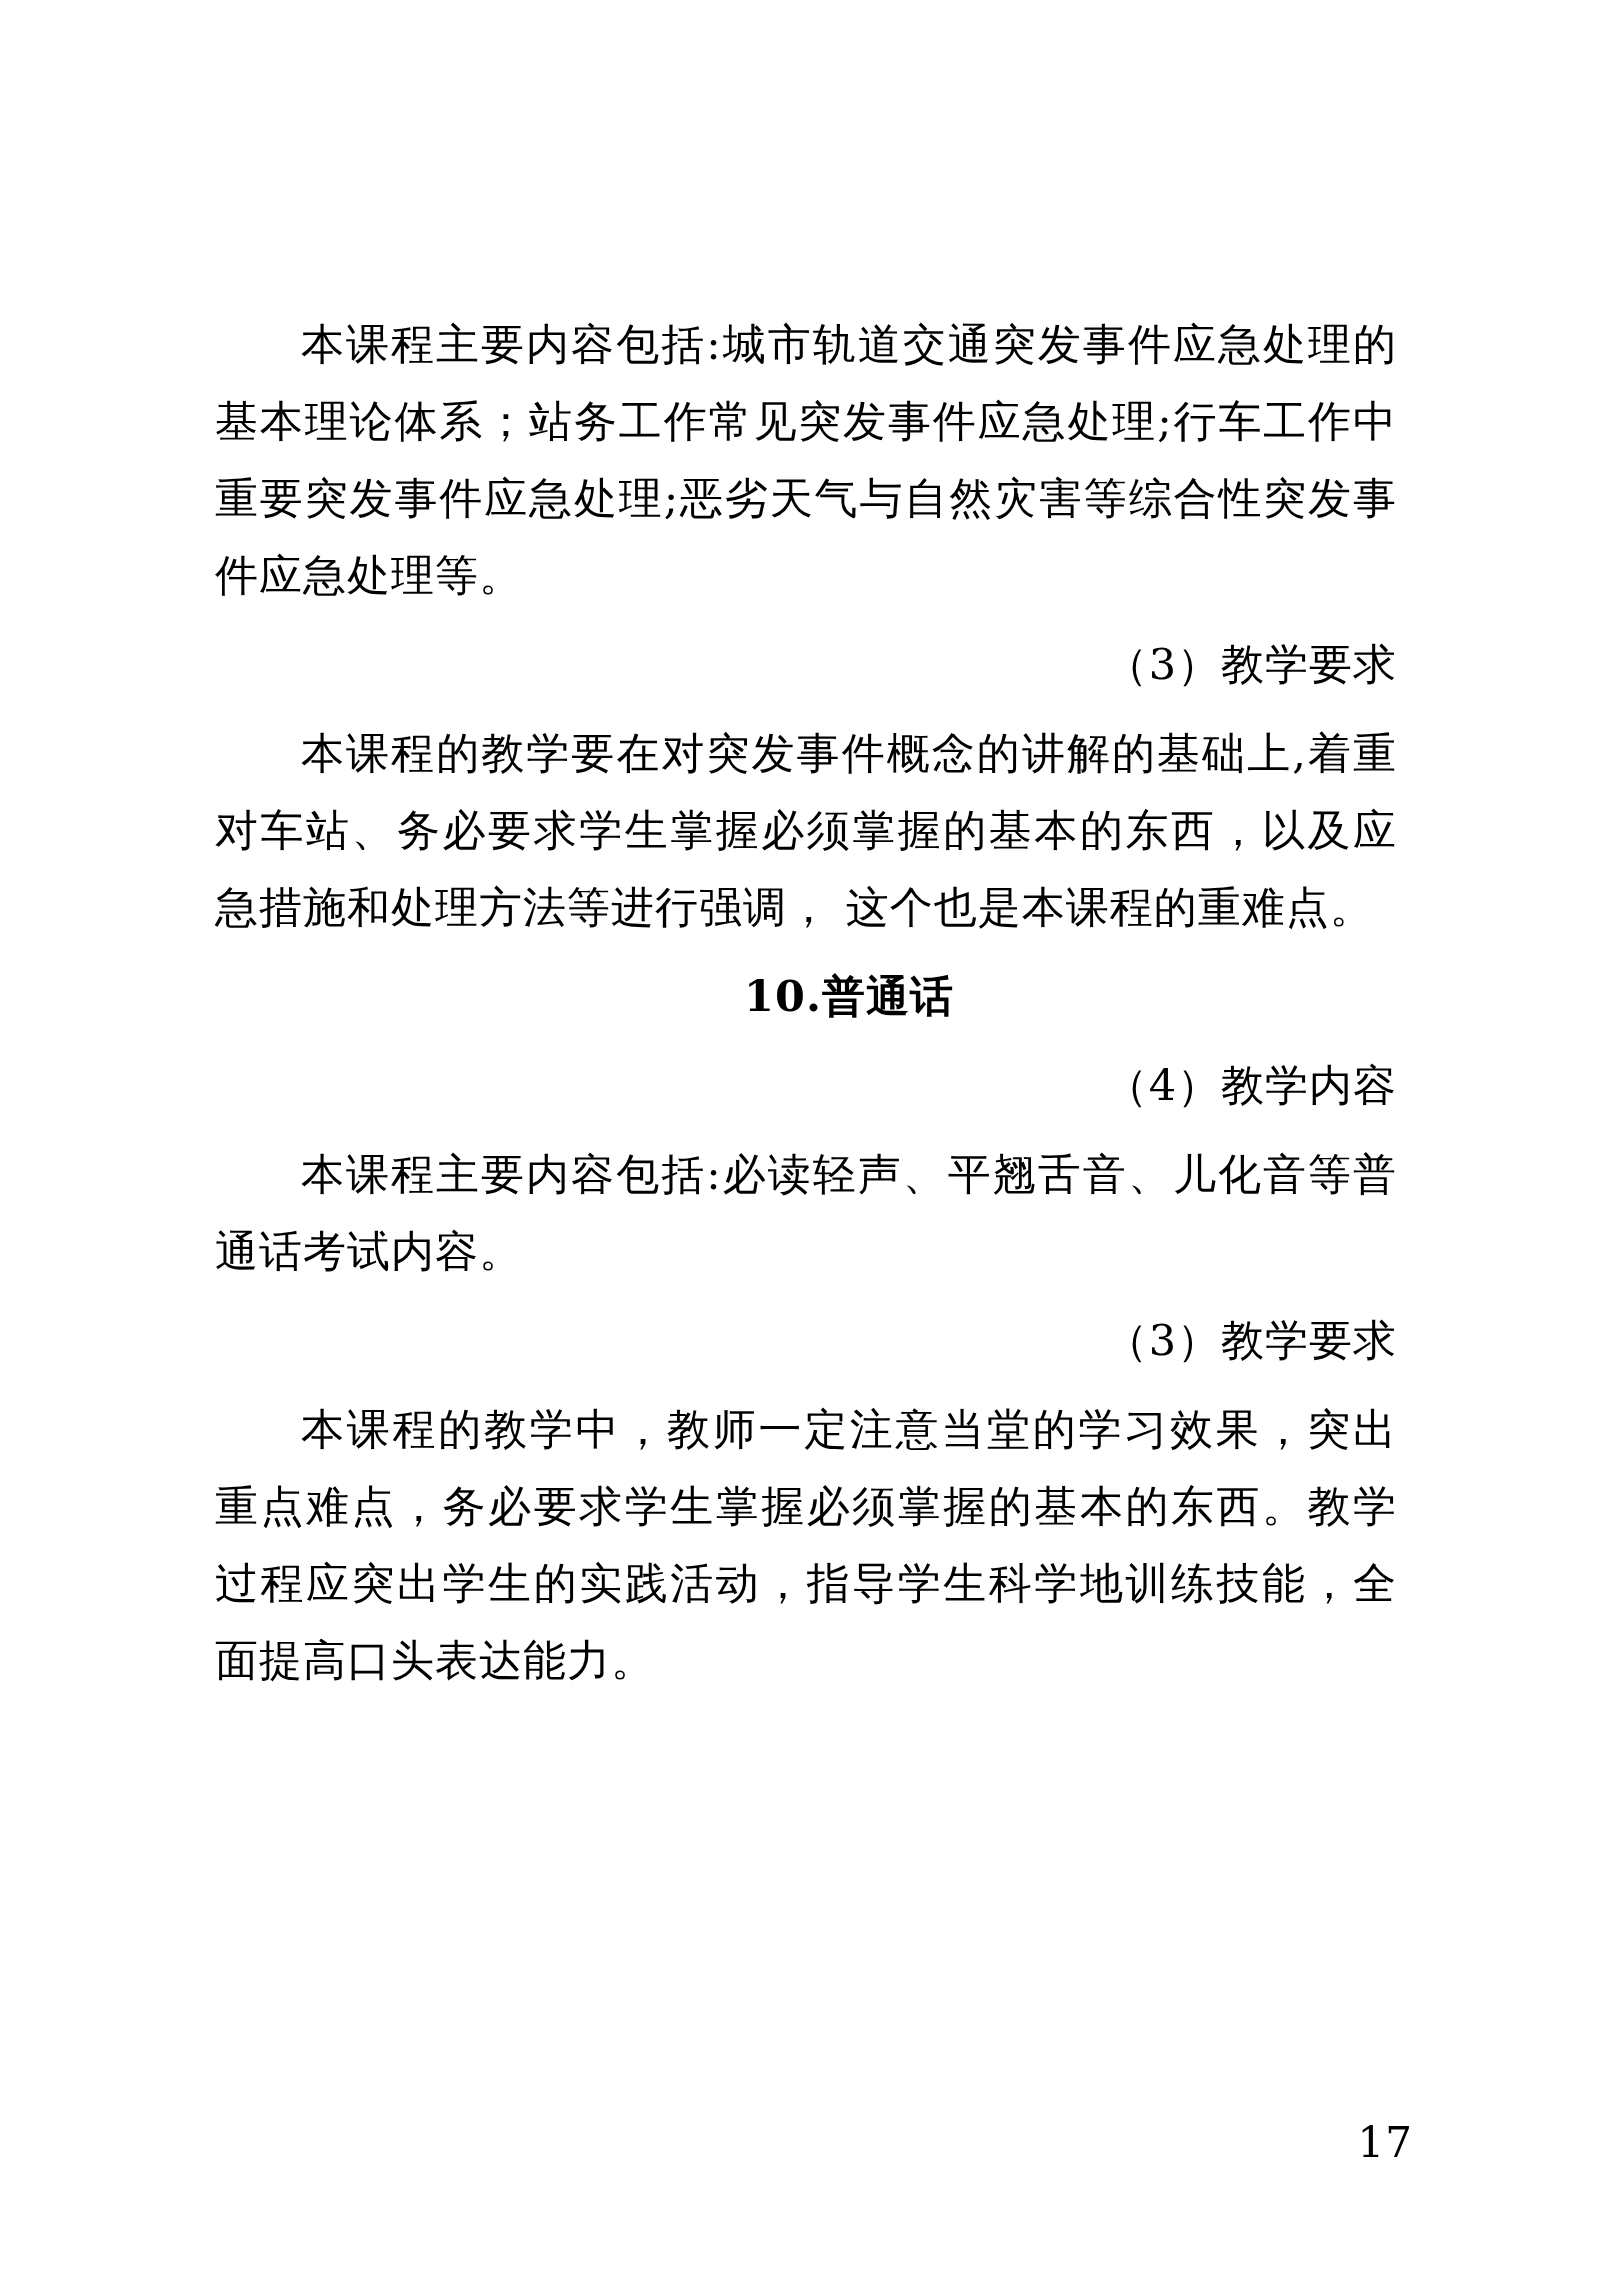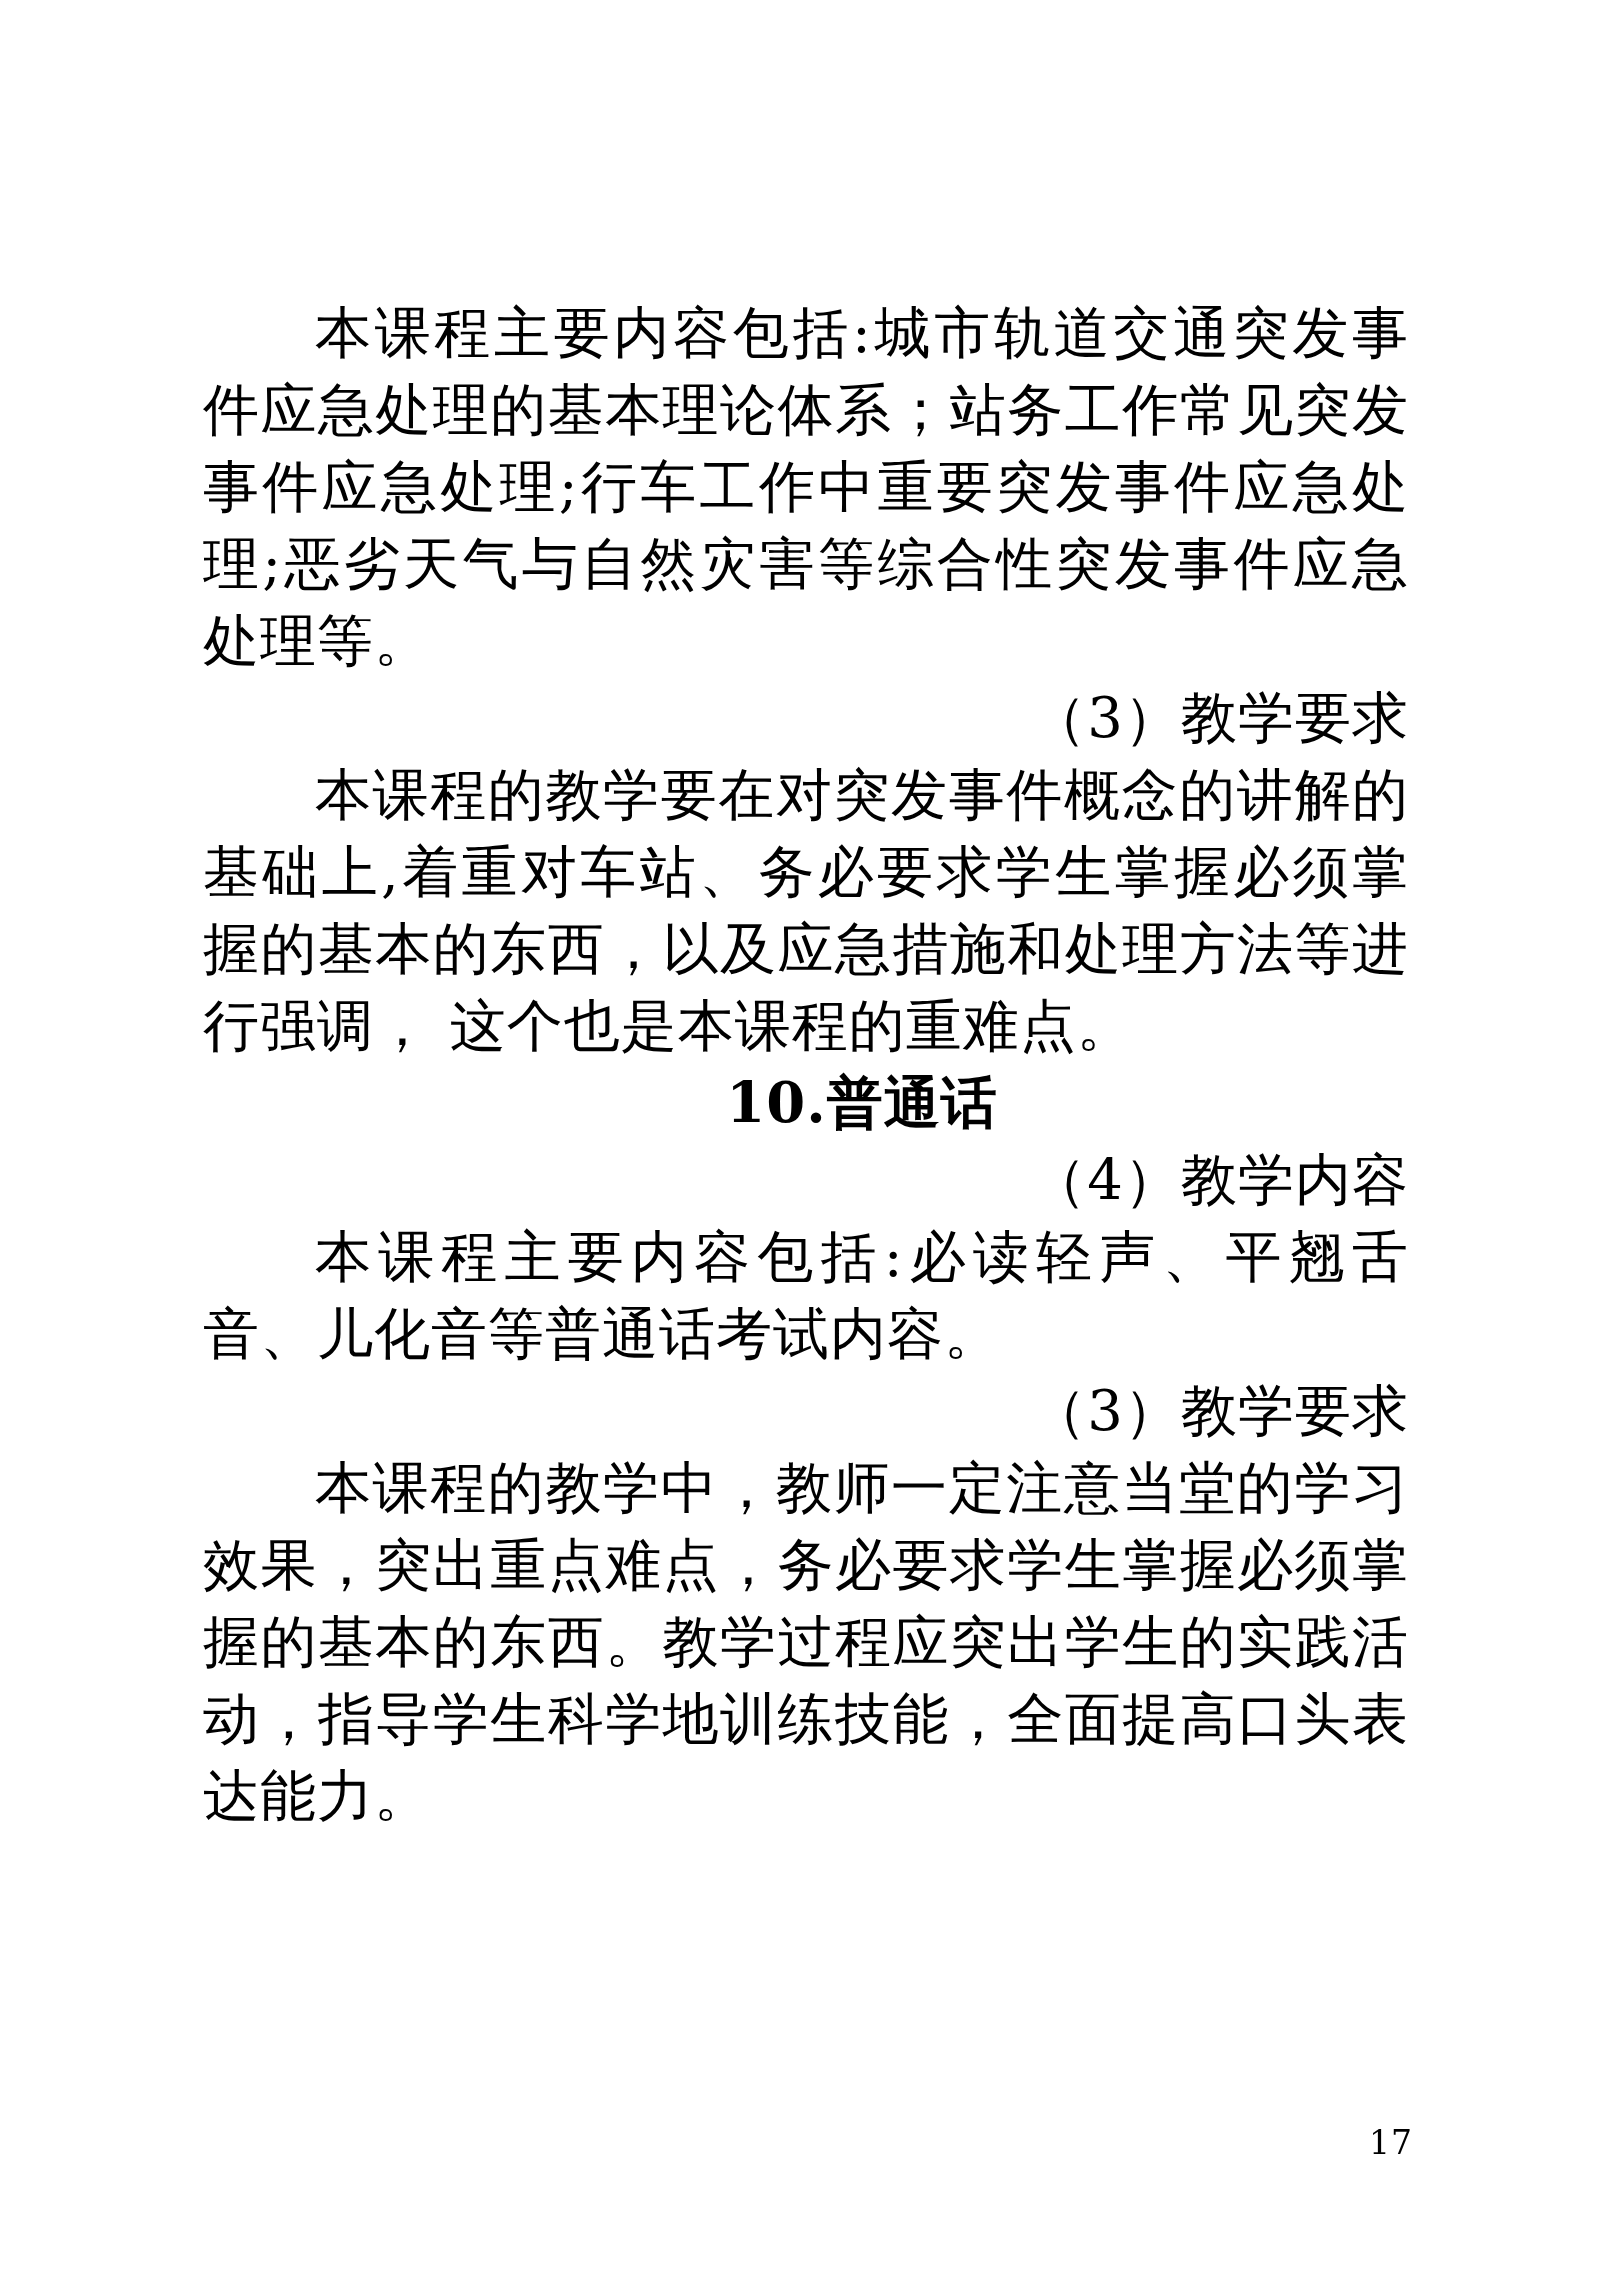--- a/index.html
+++ b/index.html
@@ -16,23 +16,23 @@
     font-family: "DejaVu Serif", "Liberation Serif", serif;
     overflow: hidden;
   }
   .content {
     position: absolute;
     left: 203px;
     top: 294px;
     width: 1206px;
   }
   .content p {
-    margin: 0;
+    margin: 12px;
     padding: 0;
-    font-size: 56px;
+    font-size: 43px;
     line-height: 77px;
     letter-spacing: 1px;
     text-indent: 2em;
     white-space: normal;
   }
   .para {
     text-align: justify;
     text-align-last: left;
   }
   .heading {
@@ -40,21 +40,21 @@
     font-weight: normal;
   }
   .heading-bold {
     text-align: center;
     font-weight: bold;
   }
   .page-number {
     position: absolute;
     top: 2123px;
     right: 208px;
-    font-size: 33px;
+    font-size: 42px;
     line-height: 39px;
     letter-spacing: 1px;
     color: #000000;
   }
 </style>
 </head>
 <body>
 
 <div class="page">
   <div class="content">

